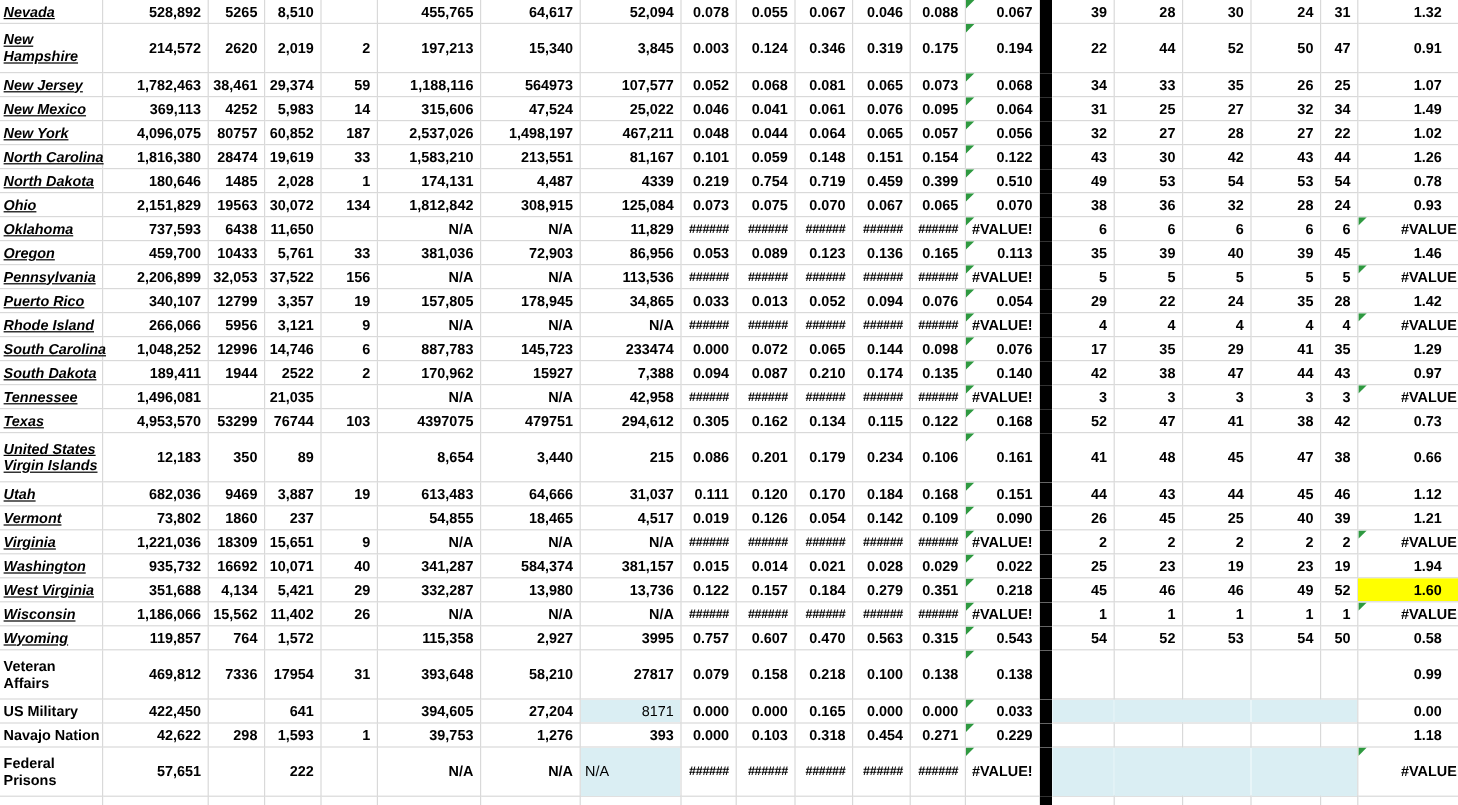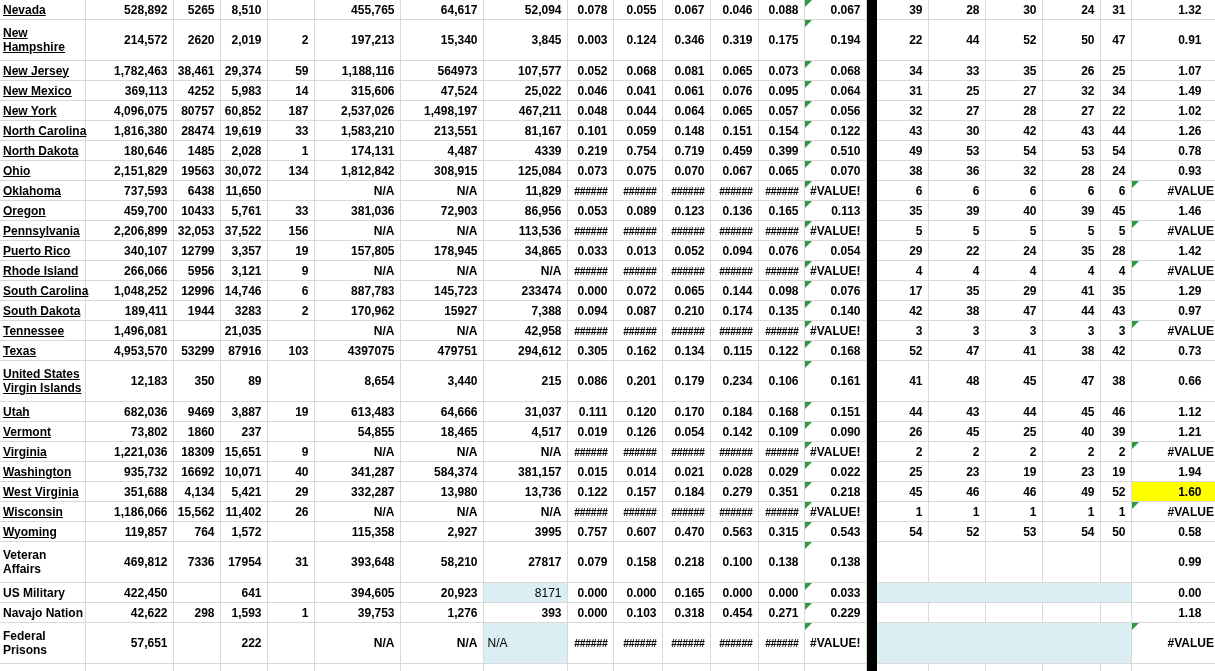--- a/index.html
+++ b/index.html
@@ -22,21 +22,21 @@
   td.num{text-align:right;overflow:hidden;}
   td.sep{background:var(--sep);border:none;padding:0;}
   td.c-final{padding-right:13px;padding-left:36px;}
   td.yellow{background:var(--yellow);margin-top:36px;}
   td.blue{background:var(--blue);}
   td.band{border-right-color:var(--blue);}
   td.bandlast{border-right-color:var(--grid);}
   td.plain{font-weight:normal;}
   td.left{text-align:left;padding-left:4px;}
   td.ov{font-size:10.5px;letter-spacing:-0.3px;}
-  span.u{text-decoration:underline;}
+  span.u{text-decoration:underline;font-style:italic;}
   .tri{
     position:absolute;top:0;left:0;width:0;height:0;
     border-top:7px solid var(--tri);border-right:7px solid transparent;
   }
 </style>
 </head>
 <body>
 
 <table>
   <colgroup>
@@ -382,21 +382,21 @@
         <td class="num c-r2">35</td>
         <td class="num c-r3">29</td>
         <td class="num c-r4">41</td>
         <td class="num c-r5">35</td>
         <td class="num c-final">1.29</td>
       </tr>
       <tr>
         <td class="name"><span class="u">South Dakota</span></td>
         <td class="num c-b">189,411</td>
         <td class="num c-c">1944</td>
-        <td class="num c-d">3283</td>
+        <td class="num c-d">2522</td>
         <td class="num c-e">2</td>
         <td class="num c-f">170,962</td>
         <td class="num c-g">15927</td>
         <td class="num c-h">7,388</td>
         <td class="num c-d1">0.094</td>
         <td class="num c-d2">0.087</td>
         <td class="num c-d3">0.210</td>
         <td class="num c-d4">0.174</td>
         <td class="num c-d5">0.135</td>
         <td class="num c-avg">0.140<i class="tri"></i></td>
@@ -428,21 +428,21 @@
         <td class="num c-r2">3</td>
         <td class="num c-r3">3</td>
         <td class="num c-r4">3</td>
         <td class="num c-r5">3</td>
         <td class="num c-final">#VALUE!<i class="tri"></i></td>
       </tr>
       <tr>
         <td class="name"><span class="u">Texas</span></td>
         <td class="num c-b">4,953,570</td>
         <td class="num c-c">53299</td>
-        <td class="num c-d">87916</td>
+        <td class="num c-d">76744</td>
         <td class="num c-e">103</td>
         <td class="num c-f">4397075</td>
         <td class="num c-g">479751</td>
         <td class="num c-h">294,612</td>
         <td class="num c-d1">0.305</td>
         <td class="num c-d2">0.162</td>
         <td class="num c-d3">0.134</td>
         <td class="num c-d4">0.115</td>
         <td class="num c-d5">0.122</td>
         <td class="num c-avg">0.168<i class="tri"></i></td>
@@ -661,21 +661,21 @@
         <td class="num c-r5"></td>
         <td class="num c-final">0.99</td>
       </tr>
       <tr>
         <td class="name"><span class="">US Military</span></td>
         <td class="num c-b">422,450</td>
         <td class="num c-c"></td>
         <td class="num c-d">641</td>
         <td class="num c-e"></td>
         <td class="num c-f">394,605</td>
-        <td class="num c-g">20,923</td>
+        <td class="num c-g">27,204</td>
         <td class="num c-h blue plain">8171</td>
         <td class="num c-d1">0.000</td>
         <td class="num c-d2">0.000</td>
         <td class="num c-d3">0.165</td>
         <td class="num c-d4">0.000</td>
         <td class="num c-d5">0.000</td>
         <td class="num c-avg">0.033<i class="tri"></i></td>
         <td class="sep"></td>
         <td class="num c-r1 blue band"></td>
         <td class="num c-r2 blue band"></td>

